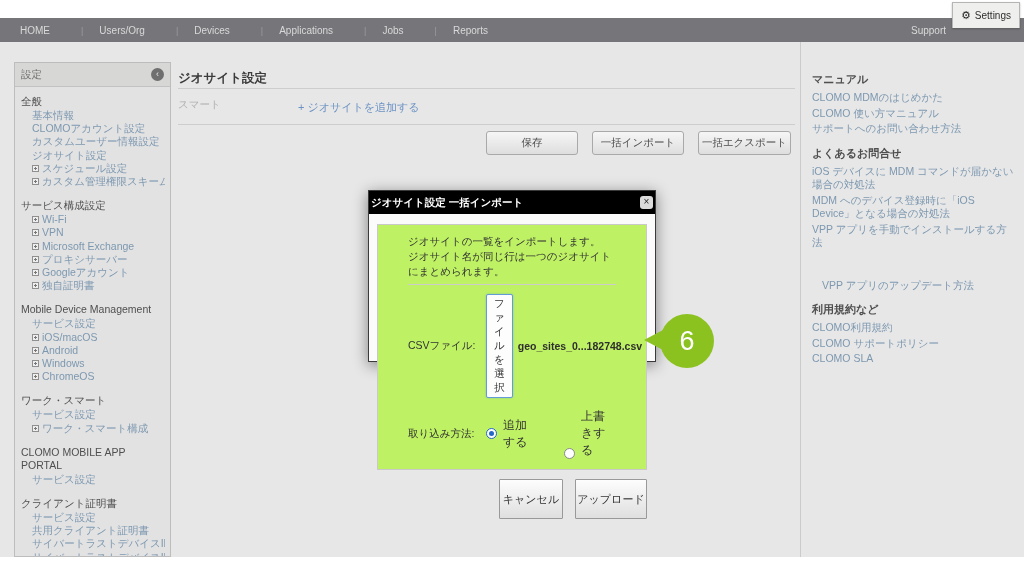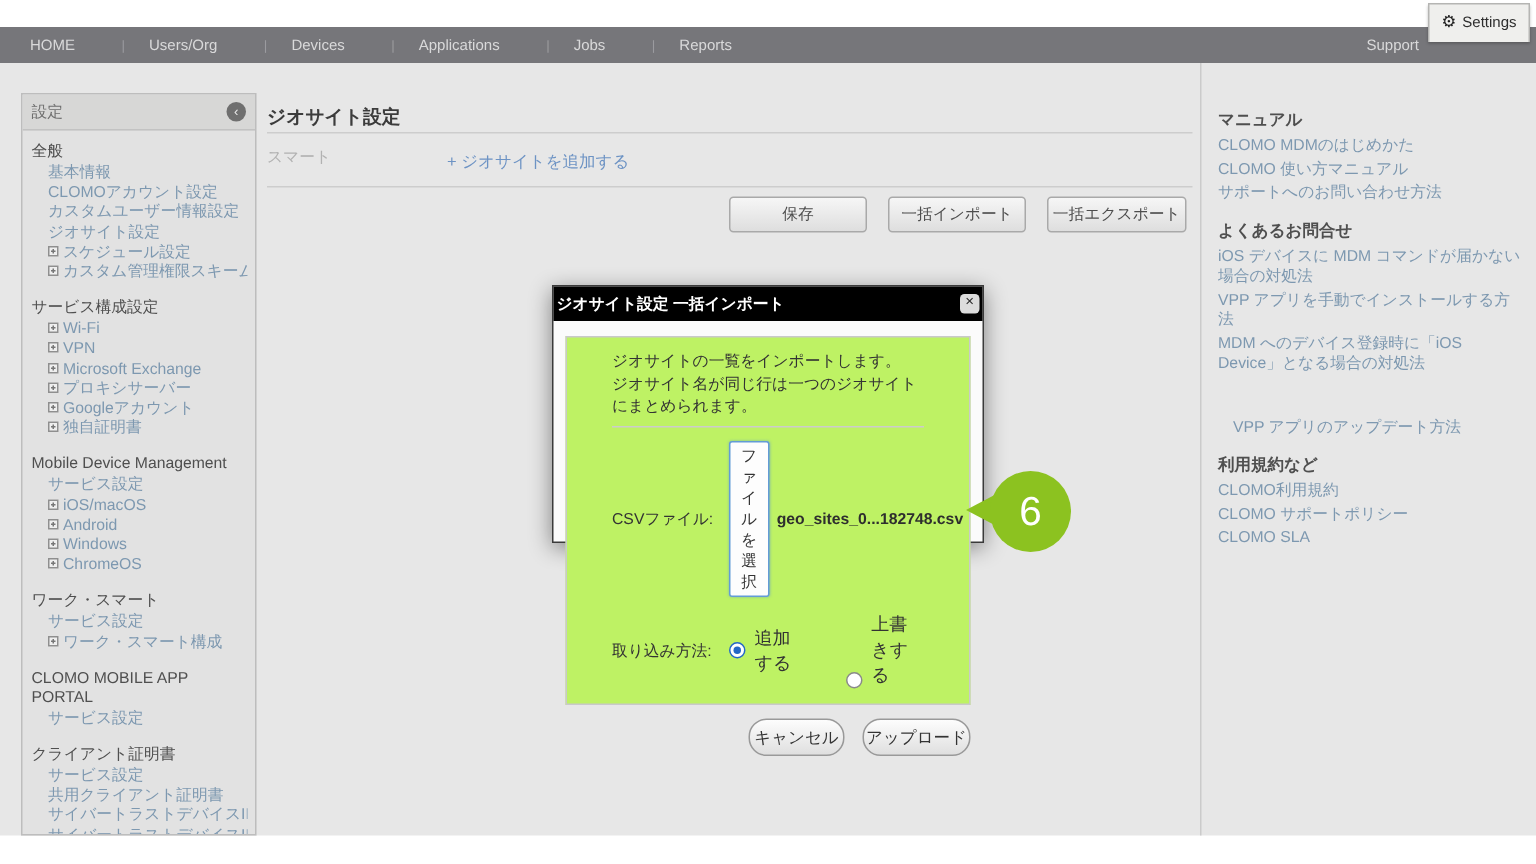--- a/index.html
+++ b/index.html
@@ -82,21 +82,21 @@
     font-family:"Liberation Sans","DejaVu Sans",sans-serif; }
   .file-name { font-size:10.5px; font-weight:bold; color:#2e2e2e; margin-left:5px; white-space:nowrap; }
   .radio-opt { display:flex; align-items:center; font-size:12px; color:#333; cursor:pointer; }
   .radio-opt + .radio-opt { margin-left:34px;align-items:flex-end; }
   .radio { width:11px; height:11px; border-radius:50%; border:1px solid #8a8a8a; background:#fff;
     margin-right:6px; position:relative; flex:none; }
   .radio.sel { border-color:#2468c6; }
   .radio.sel::after { content:""; position:absolute; left:2px; top:2px; width:5px; height:5px;
     border-radius:50%; background:#2468c6; }
   .modal-foot { display:flex; justify-content:flex-end; gap:12px; margin:9px 8px 0; }
-  .mbtn { height:25px; border:1px solid #999; border-radius:12px; background:linear-gradient(#fdfdfd,#dfdfdf);
+  .mbtn { height:40px; border:1px solid #999; border-radius:1px; background:linear-gradient(#fdfdfd,#dfdfdf);
     font-size:11px; color:#333; display:flex; align-items:center; justify-content:center; cursor:pointer;
     font-family:"Liberation Sans","DejaVu Sans",sans-serif; }
   .btn-cancel { width:64px; }
   .btn-upload { width:72px; }
 
   
   .badge { position:absolute; left:660px; top:314px; width:54px; height:54px; border-radius:50%;
     background:#8cc220; color:#fff; font-size:27px; display:flex; align-items:center;
     justify-content:center; z-index:11; }
   .badge-tail { position:absolute; left:644px; top:330px; width:0; height:0; z-index:11;
@@ -191,22 +191,22 @@
   <aside class="help">
       <div class="help-section">
         <div class="help-header">マニュアル</div>
         <div class="help-link">CLOMO MDMのはじめかた</div>
         <div class="help-link">CLOMO 使い方マニュアル</div>
         <div class="help-link">サポートへのお問い合わせ方法</div>
       </div>
       <div class="help-section">
         <div class="help-header">よくあるお問合せ</div>
         <div class="help-link">iOS デバイスに MDM コマンドが届かない場合の対処法</div>
+        <div class="help-link">MDM へのデバイス登録時に「iOS Device」となる場合の対処法</div>
         <div class="help-link">VPP アプリを手動でインストールする方法</div>
-        <div class="help-link">MDM へのデバイス登録時に「iOS Device」となる場合の対処法</div>
         <div class="help-link indent">VPP アプリのアップデート方法</div>
       </div>
       <div class="help-section">
         <div class="help-header">利用規約など</div>
         <div class="help-link">CLOMO利用規約</div>
         <div class="help-link">CLOMO サポートポリシー</div>
         <div class="help-link">CLOMO SLA</div>
       </div>
     </aside>
 

